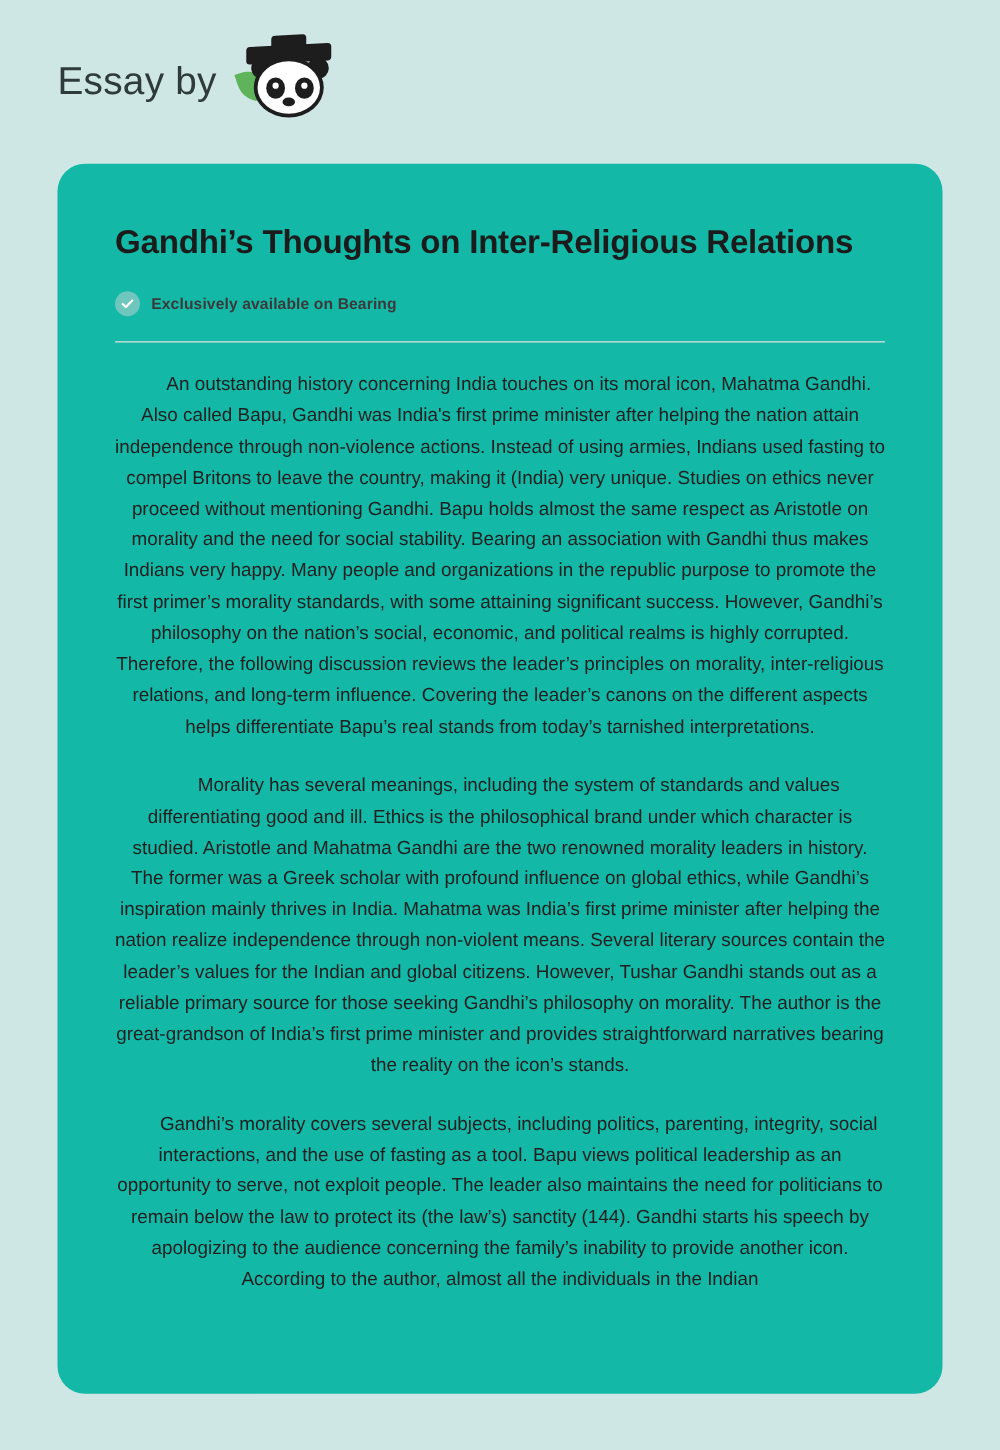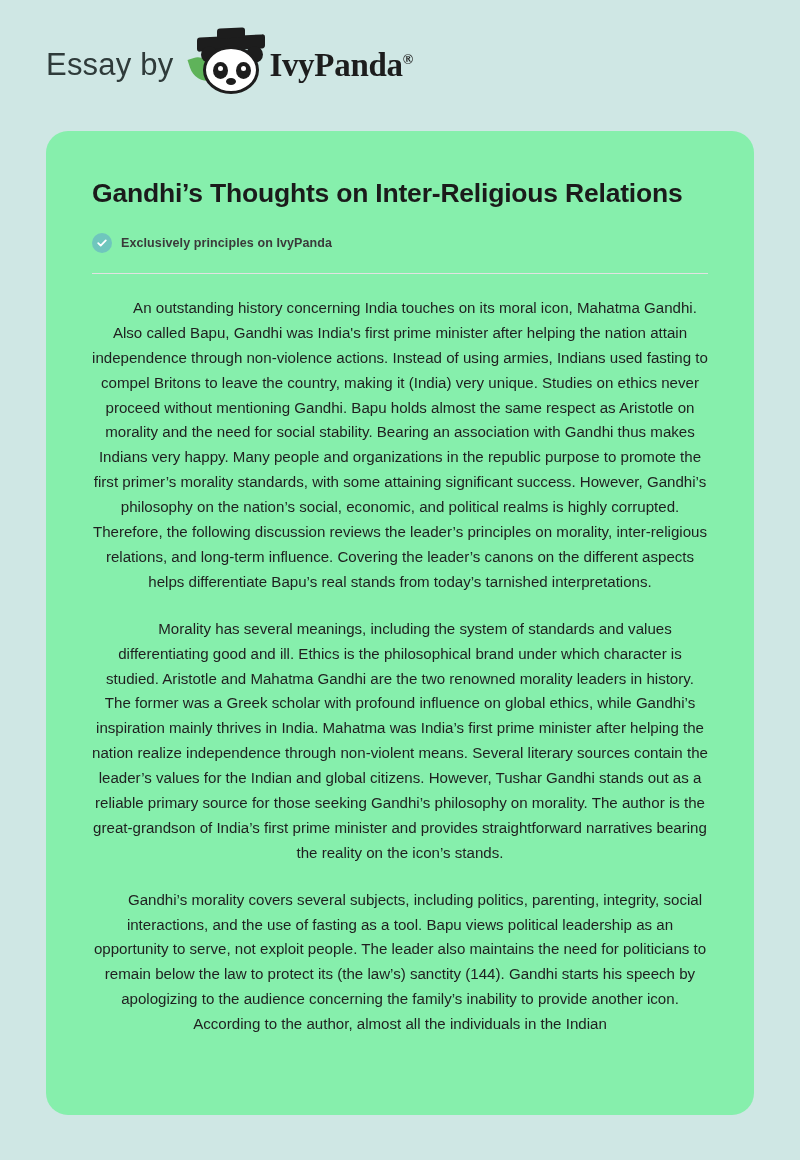--- a/index.html
+++ b/index.html
@@ -137,21 +137,21 @@
     vertical-align: super;
     font-weight: 700;
   }
   
   .card {
     position: absolute;
     left: 46px;
     top: 131px;
     width: 708px;
     height: 984px;
-    background: #86efac;
+    background: #14b8a6;
     border-radius: 22px;
     box-sizing: border-box;
     padding: 44px 46px 0 46px;
     overflow: hidden;
   }
   .doc-title {
     font-size: 26.5px;
     line-height: 1.36;
     font-weight: 700;
     color: #1b1b1b;
@@ -210,36 +210,33 @@
         <span class="panda-ear right"></span>
         <span class="panda-head"></span>
         <span class="panda-eye left">
             <i></i>
           </span>
         <span class="panda-eye right">
             <i></i>
           </span>
         <span class="panda-nose"></span>
       </span>
-      <span class="brand-name">
-        <span>IvyPanda</span><span class="brand-reg">®</span>
-      </span>
     </div>
   </div>
 
   <div class="card">
     <h1 class="doc-title">Gandhi’s Thoughts on Inter-Religious Relations</h1>
 
     <div class="badge-row">
       <span class="badge-check">
         <svg width="12" height="12" viewBox="0 0 12 12" aria-hidden="true">
           <path d="M2.2 6.2 L4.7 8.6 L9.8 3.4" fill="none" stroke="#ffffff" stroke-width="1.8" stroke-linecap="round" stroke-linejoin="round"></path>
         </svg>
       </span>
-      <span class="badge-text">Exclusively principles on IvyPanda</span>
+      <span class="badge-text">Exclusively available on Bearing</span>
     </div>
 
     <div class="divider"></div>
 
     <div class="doc-body">
       <p>An outstanding history concerning India touches on its moral icon, Mahatma Gandhi. Also called Bapu, Gandhi was India's first prime minister after helping the nation attain independence through non-violence actions. Instead of using armies, Indians used fasting to compel Britons to leave the country, making it (India) very unique. Studies on ethics never proceed without mentioning Gandhi. Bapu holds almost the same respect as Aristotle on morality and the need for social stability. Bearing an association with Gandhi thus makes Indians very happy. Many people and organizations in the republic purpose to promote the first primer’s morality standards, with some attaining significant success. However, Gandhi’s philosophy on the nation’s social, economic, and political realms is highly corrupted. Therefore, the following discussion reviews the leader’s principles on morality, inter-religious relations, and long-term influence. Covering the leader’s canons on the different aspects helps differentiate Bapu’s real stands from today’s tarnished interpretations.</p>
       <p>Morality has several meanings, including the system of standards and values differentiating good and ill. Ethics is the philosophical brand under which character is studied. Aristotle and Mahatma Gandhi are the two renowned morality leaders in history. The former was a Greek scholar with profound influence on global ethics, while Gandhi’s inspiration mainly thrives in India. Mahatma was India’s first prime minister after helping the nation realize independence through non-violent means. Several literary sources contain the leader’s values for the Indian and global citizens. However, Tushar Gandhi stands out as a reliable primary source for those seeking Gandhi’s philosophy on morality. The author is the great-grandson of India’s first prime minister and provides straightforward narratives bearing the reality on the icon’s stands.</p>
       <p>Gandhi’s morality covers several subjects, including politics, parenting, integrity, social interactions, and the use of fasting as a tool. Bapu views political leadership as an opportunity to serve, not exploit people. The leader also maintains the need for politicians to remain below the law to protect its (the law’s) sanctity (144). Gandhi starts his speech by apologizing to the audience concerning the family’s inability to provide another icon. According to the author, almost all the individuals in the Indian</p>
     </div>
   </div>

